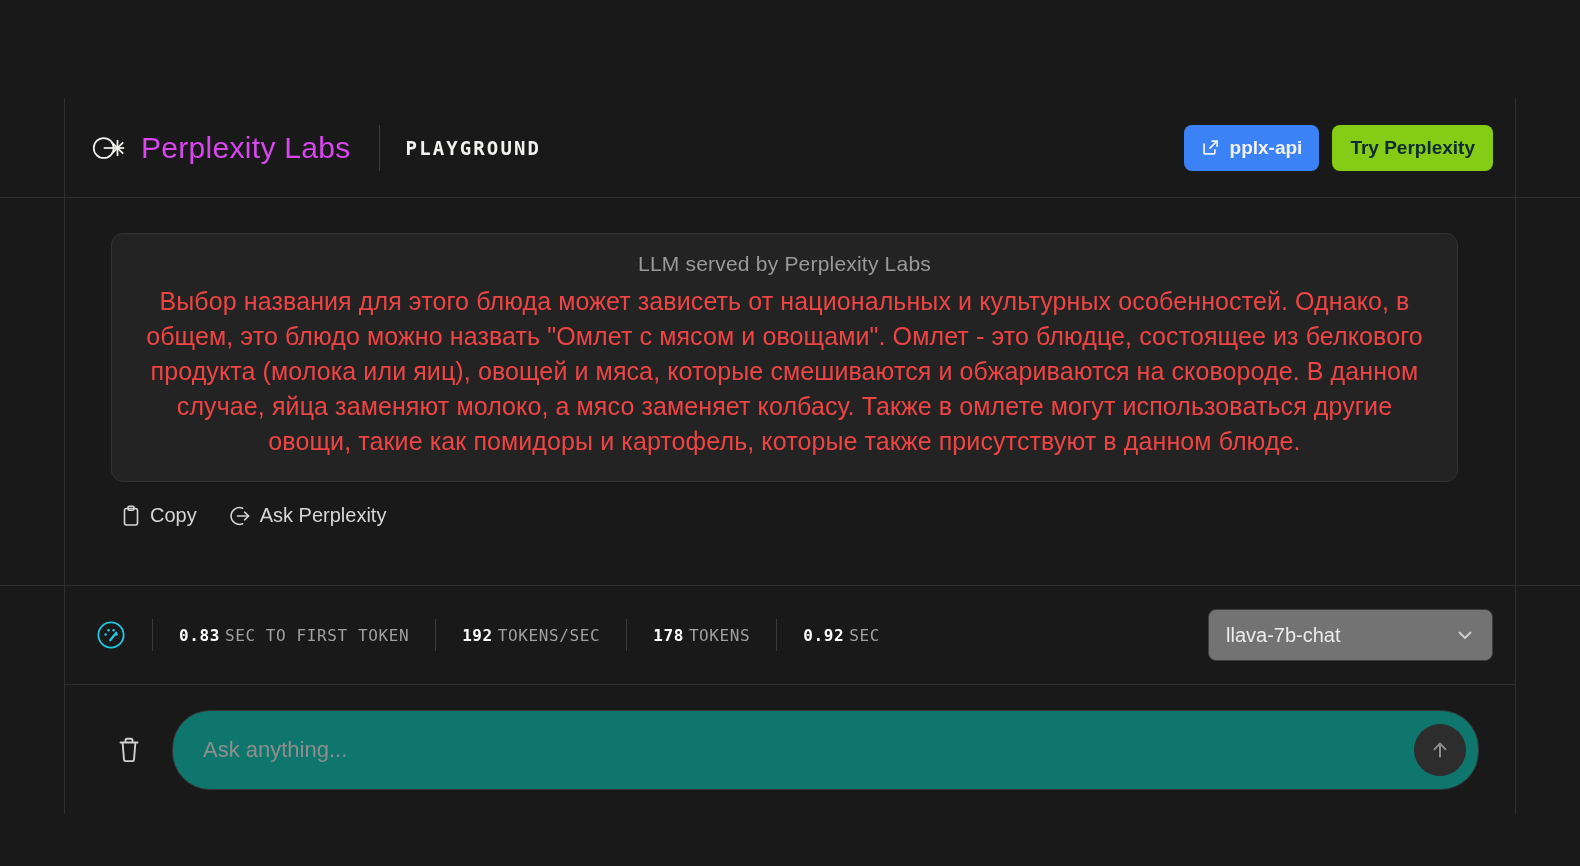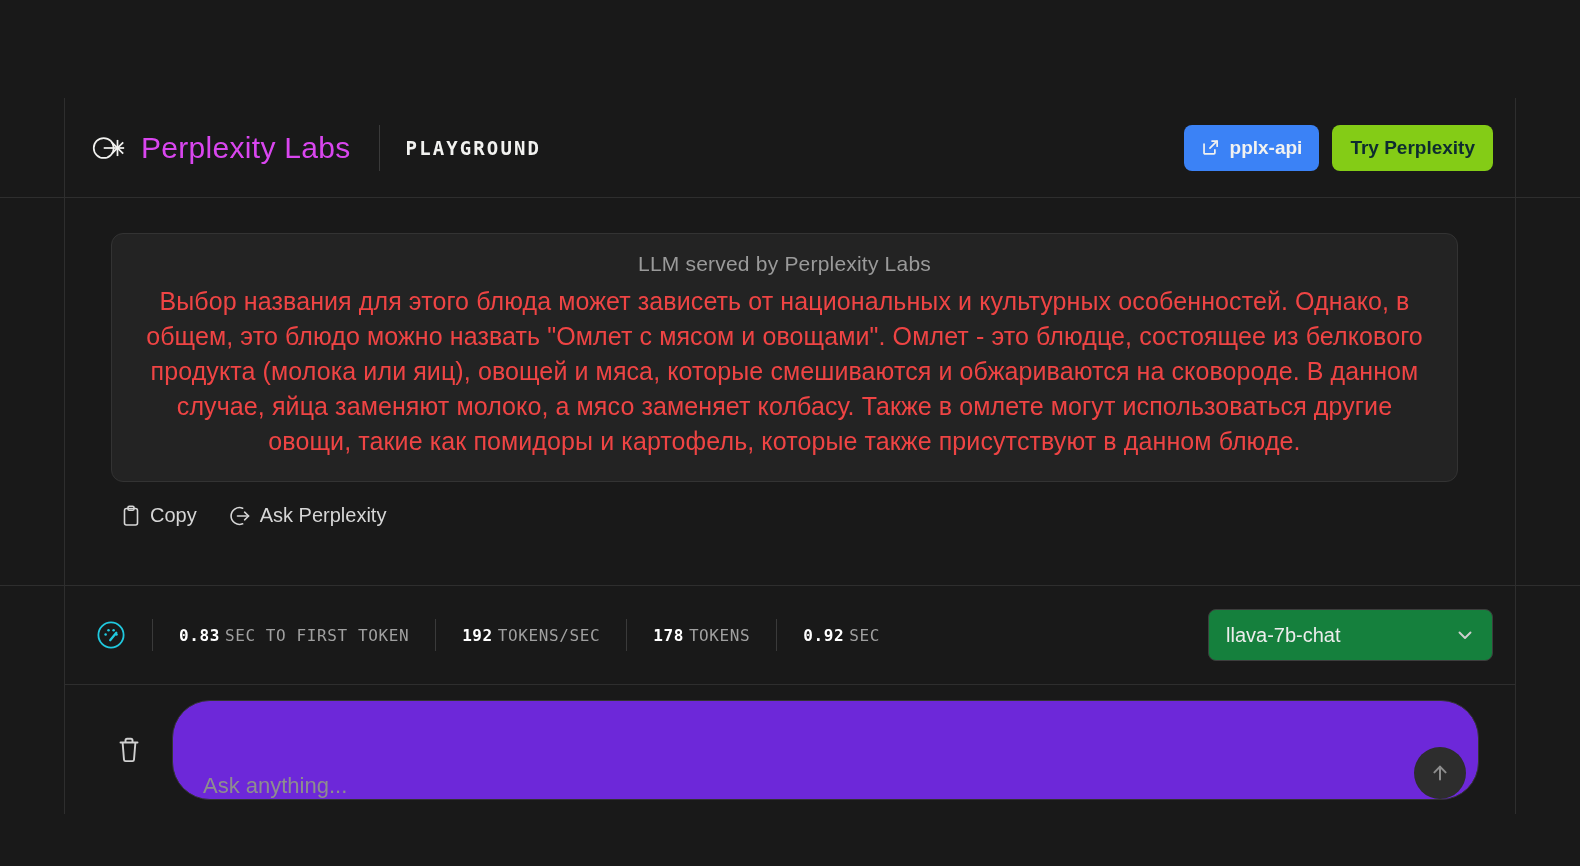--- a/index.html
+++ b/index.html
@@ -205,21 +205,21 @@
     color: #a0a0a0;
     margin-left: 5px;
   }
   .stats-spacer { flex: 1; }
 
   .model-select {
     width: 285px;
     height: 52px;
     border: 1px solid #3d3d3d;
     border-radius: 8px;
-    background: #15803d;
+    background: #737373;
     display: flex;
     align-items: center;
     padding: 0 16px 0 17px;
     cursor: pointer;
   }
   .model-name {
     flex: 1;
     font-size: 20px;
     color: #ececec;
     white-space: nowrap;
@@ -235,26 +235,26 @@
     padding: 0 36px 0 30px;
   }
   .trash-btn {
     width: 34px; height: 34px;
     margin: 0 26px 0 17px;
     flex: none;
     cursor: pointer;
   }
   .ask-field {
     flex: 1;
-    height: 100px;
-    background: #6d28d9;
+    height: 80px;
+    background: #0f766e;
     border: 1px solid #333333;
     border-radius: 38px;
     display: flex;
-    align-items: flex-end;
+    align-items: center;
     padding: 0 12px 0 30px;
   }
   .ask-input {
     flex: 1;
     background: transparent;
     border: none;
     outline: none;
     font-family: "Liberation Sans", sans-serif;
     font-size: 22px;
     color: #e8e8e8;

